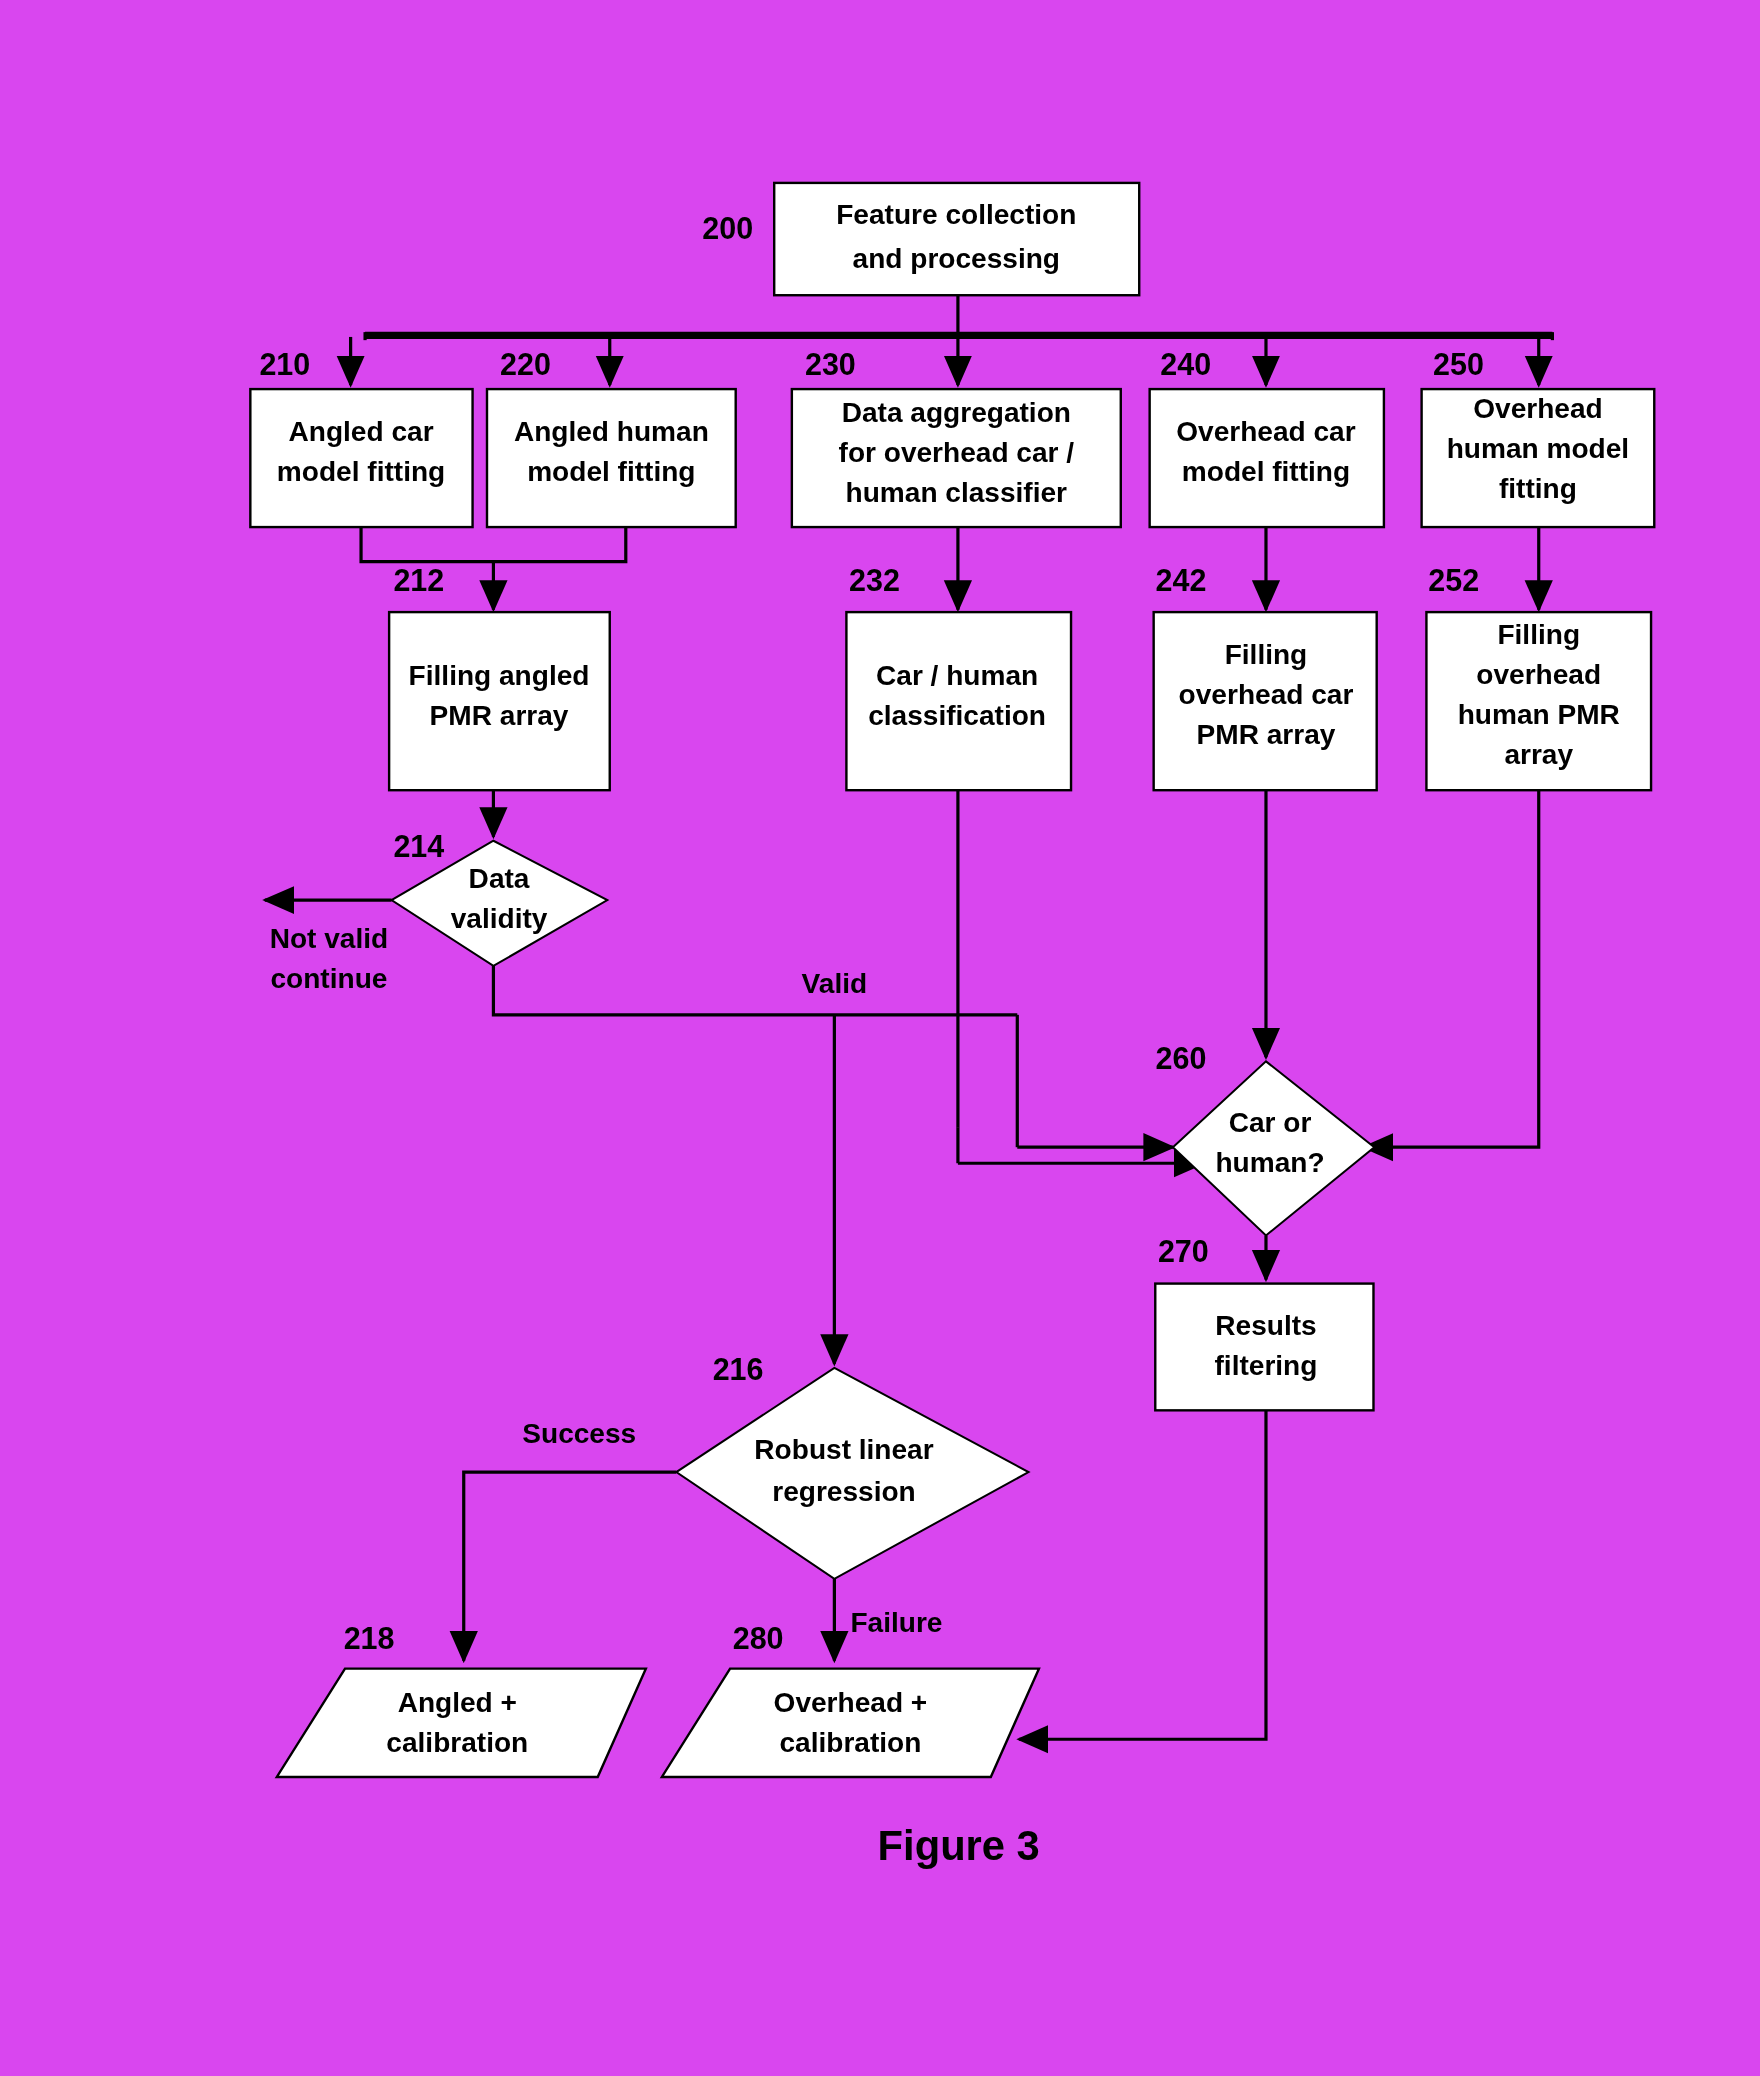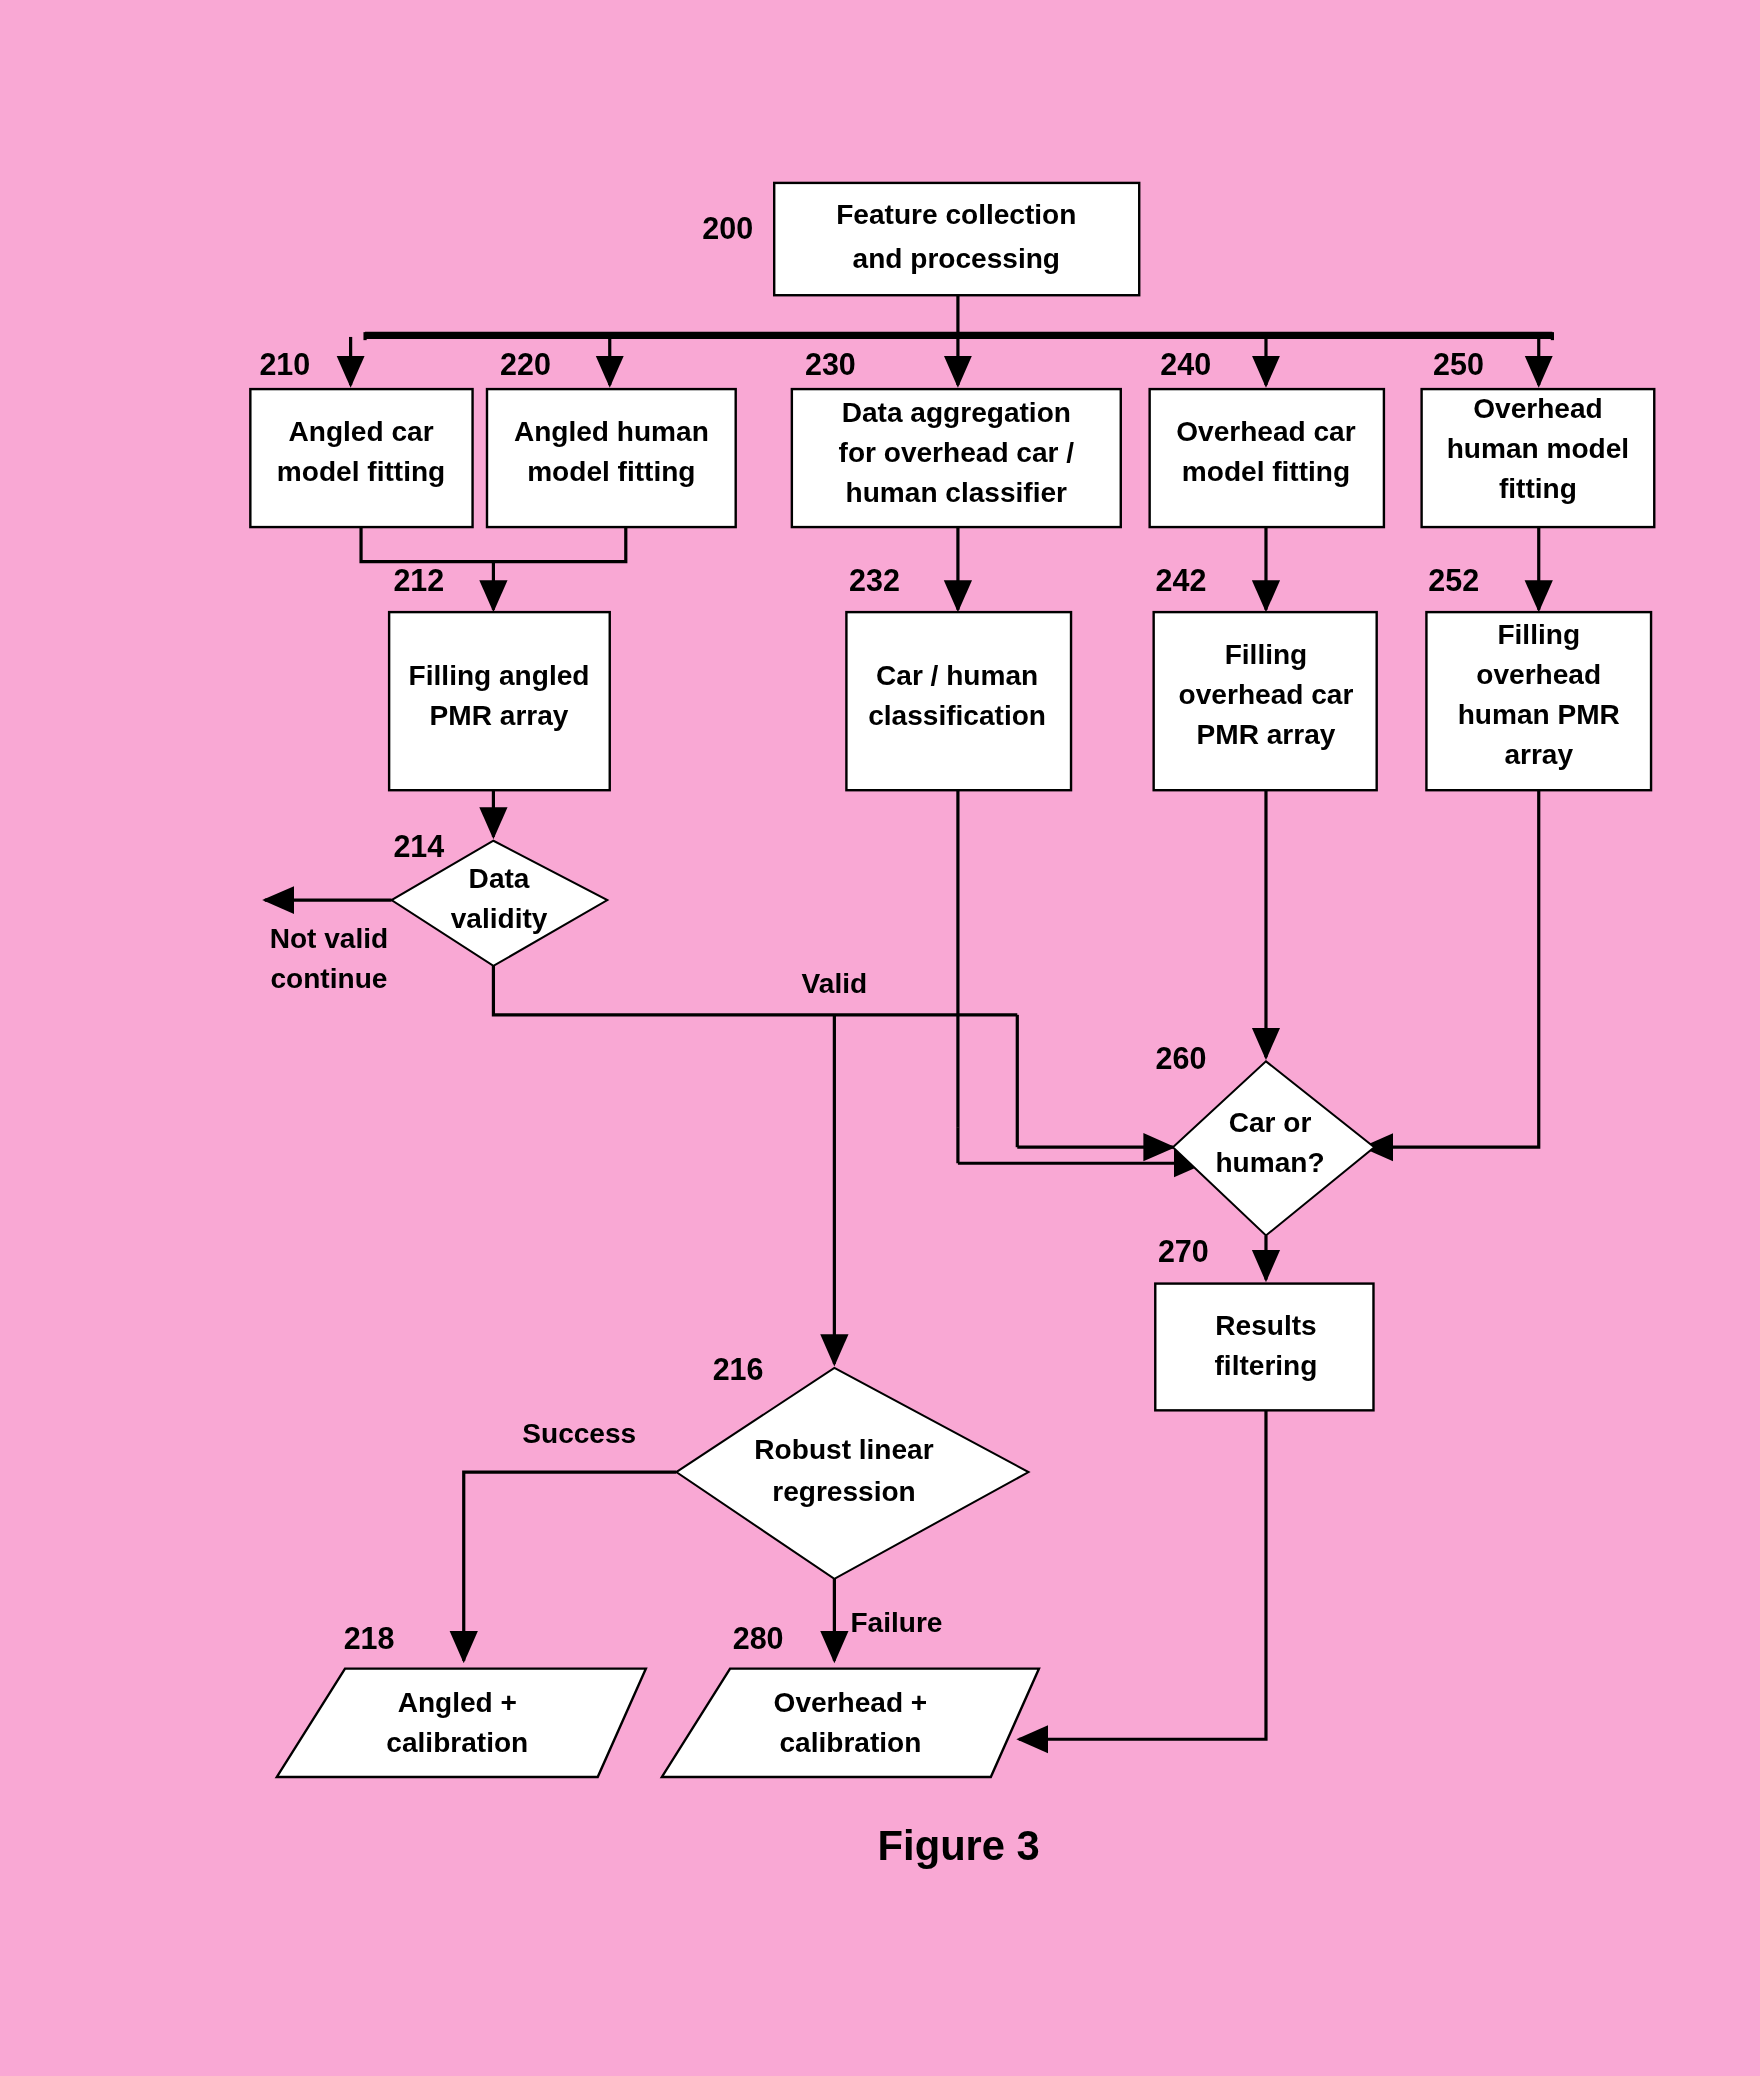--- a/index.html
+++ b/index.html
@@ -4,21 +4,21 @@
 <style>
   html, body {
     margin: 0;
     padding: 0;
     background: #ffffff;
   }
   #page {
     position: relative;
     width: 1761px;
     height: 2077px;
-    background: #f9a8d4;
+    background: #d946ef;
     font-family: "Liberation Sans", sans-serif;
     overflow: hidden;
   }
   #figure-svg {
     position: absolute;
     top: 0; left: 0;
     width: 1761px;
     height: 2077px;
   }
   .node-shape {

